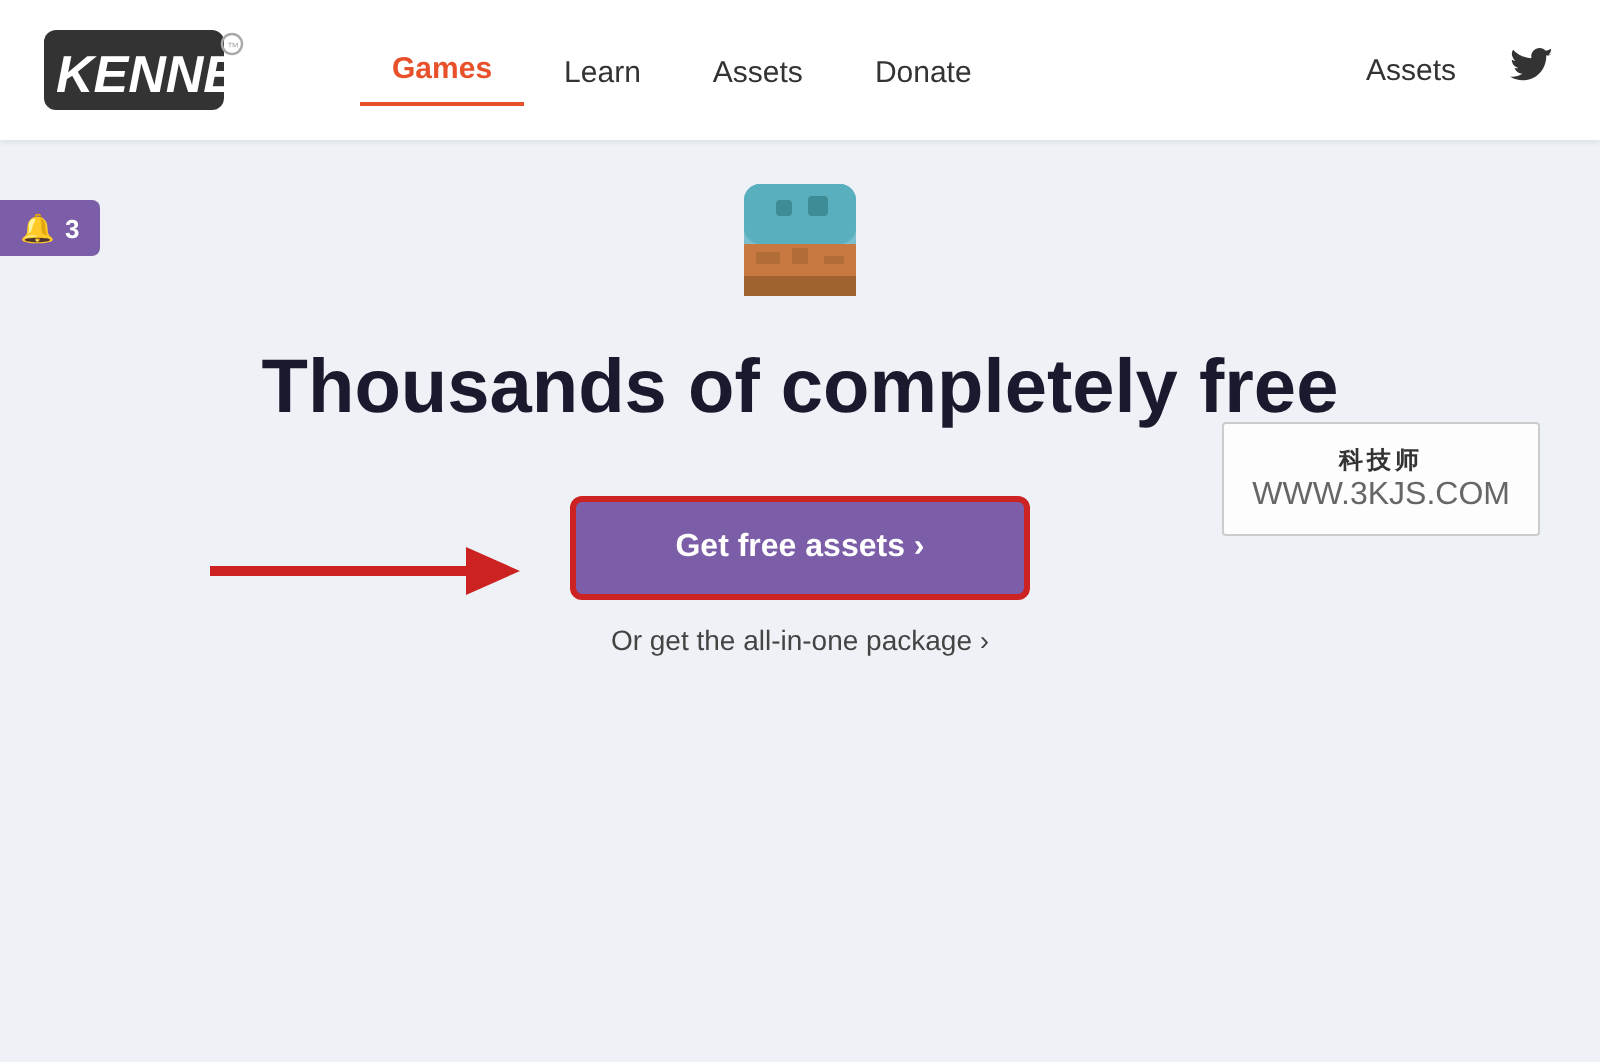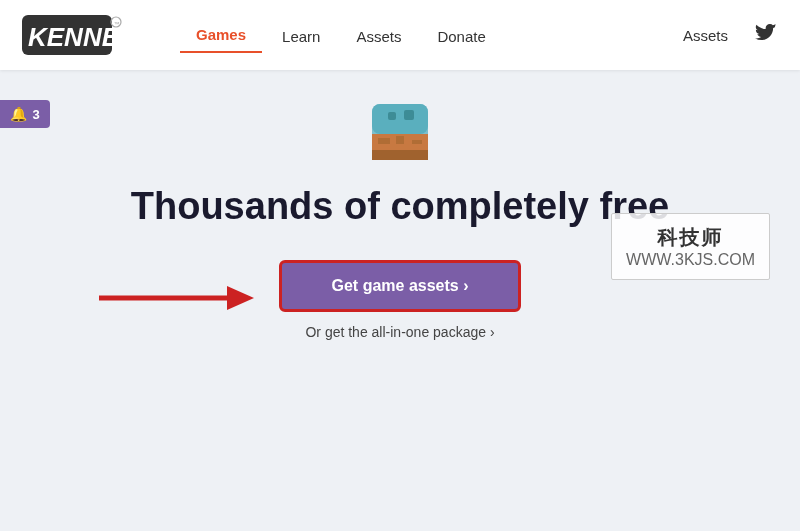--- a/index.html
+++ b/index.html
@@ -98,21 +98,21 @@
 
     .bell-icon {
       font-size: 14px;
     }
 
     
     main {
       display: flex;
       flex-direction: column;
       align-items: center;
-      padding-top: 30px;
+      padding-top: 18px;
       position: relative;
     }
 
     .game-icon {
       width: 64px;
       height: 64px;
       margin-bottom: 20px;
     }
 
     .hero-title {
@@ -248,22 +248,22 @@
 
     <div class="red-arrow">
       <svg width="160" height="40" viewBox="0 0 160 40" xmlns="http://www.w3.org/2000/svg">
 
         <line x1="0" y1="20" x2="130" y2="20" stroke="#cc2222" stroke-width="5"></line>
 
         <polygon points="128,8 155,20 128,32" fill="#cc2222"></polygon>
       </svg>
     </div>
 
-    <button class="cta-button">Get game assets  ›</button>
+    <button class="cta-button">Get free assets  ›</button>
 
     <div class="cta-sub">Or get the all-in-one package  ›</div>
   </div>
 
   <div class="watermark">
-    <div style="font-size:20px;font-weight:bold;color:#333;letter-spacing:2px;">科技师</div>
+    <div style="font-size:12px;font-weight:bold;color:#333;letter-spacing:2px;">科技师</div>
     <div style="font-size:16px;color:#666;">WWW.3KJS.COM</div>
   </div>
 </main>
 
 </body></html>

